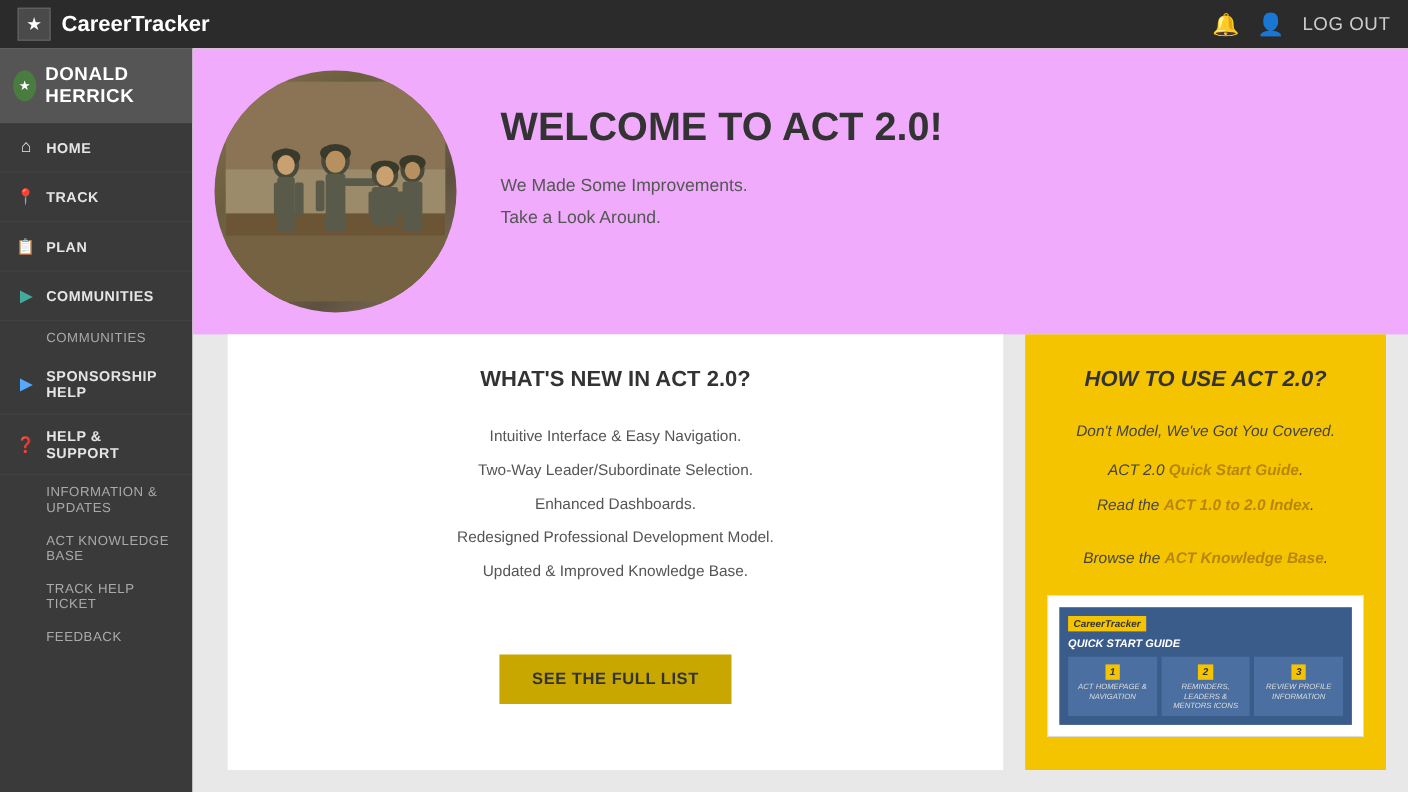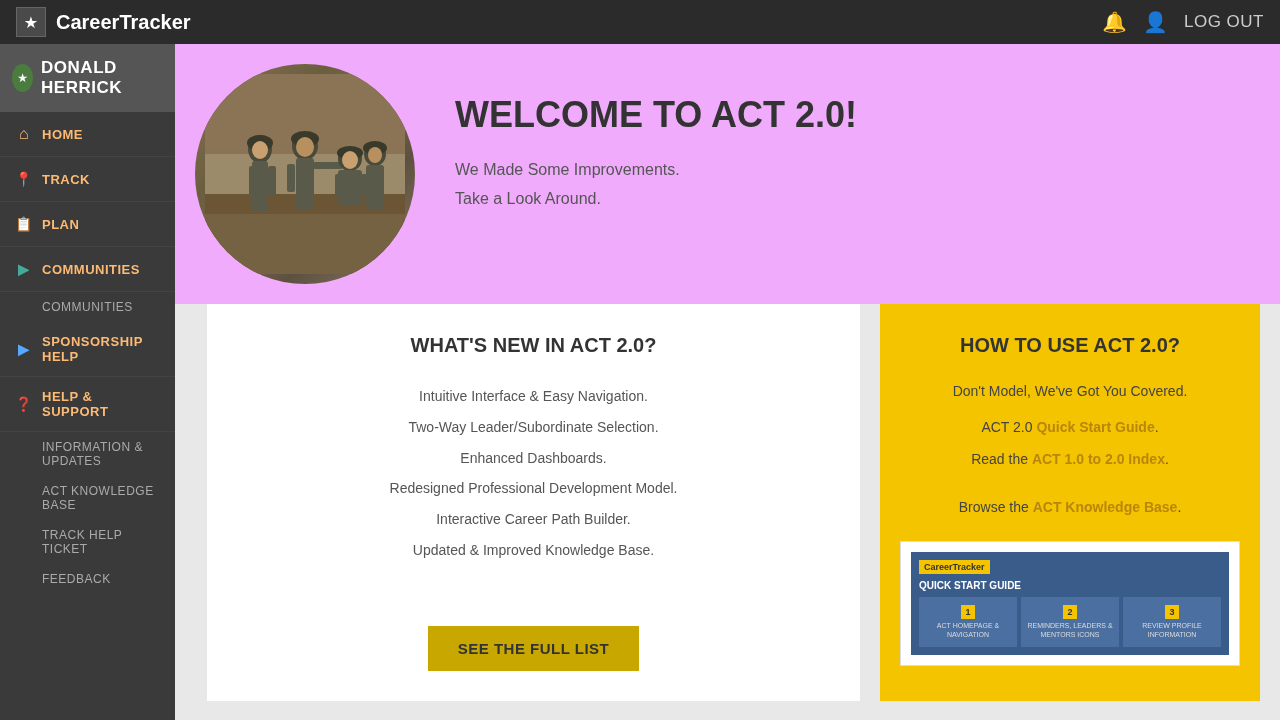--- a/index.html
+++ b/index.html
@@ -90,21 +90,21 @@
       font-weight: bold;
       letter-spacing: 0.5px;
     }
 
     .nav-item {
       display: flex;
       align-items: center;
       gap: 8px;
       padding: 12px 14px;
       cursor: pointer;
-      color: #fdba74;
+      color: #e5e5e5;
       font-size: 13px;
       font-weight: bold;
       letter-spacing: 0.5px;
       border-bottom: 1px solid #444;
     }
 
     .nav-icon {
       width: 20px;
       height: 20px;
       flex-shrink: 0;
@@ -205,25 +205,26 @@
       border: none;
       padding: 14px 30px;
       font-size: 15px;
       font-weight: bold;
       cursor: pointer;
       letter-spacing: 0.5px;
     }
 
     
     #how-to-use {
-      width: 380px;
+      width: 328px;
       background: #f5c400;
       padding: 30px 20px;
       text-align: center;
       flex-shrink: 0;
+      font-style: italic;
     }
     #how-to-use h2 {
       font-size: 20px;
       font-weight: bold;
       color: #333;
       margin-bottom: 20px;
     }
     #how-to-use p {
       font-size: 14px;
       color: #444;
@@ -406,21 +407,20 @@
 
     <div id="content-area">
 
       <div id="whats-new">
         <h2>WHAT'S NEW IN ACT 2.0?</h2>
         <ul>
           <li>Intuitive Interface &amp; Easy Navigation.</li>
           <li>Two-Way Leader/Subordinate Selection.</li>
           <li>Enhanced Dashboards.</li>
           <li>Redesigned Professional Development Model.</li>
-          <li>Interactive Career Path Builder.</li>
           <li>Updated &amp; Improved Knowledge Base.</li>
         </ul>
         <div style="text-align:center; margin-top:30px;">
           <button class="see-full-list-btn">SEE THE FULL LIST</button>
         </div>
       </div>
 
       <div id="how-to-use">
         <h2>HOW TO USE ACT 2.0?</h2>
         <p>Don't Model, We've Got You Covered.</p>

